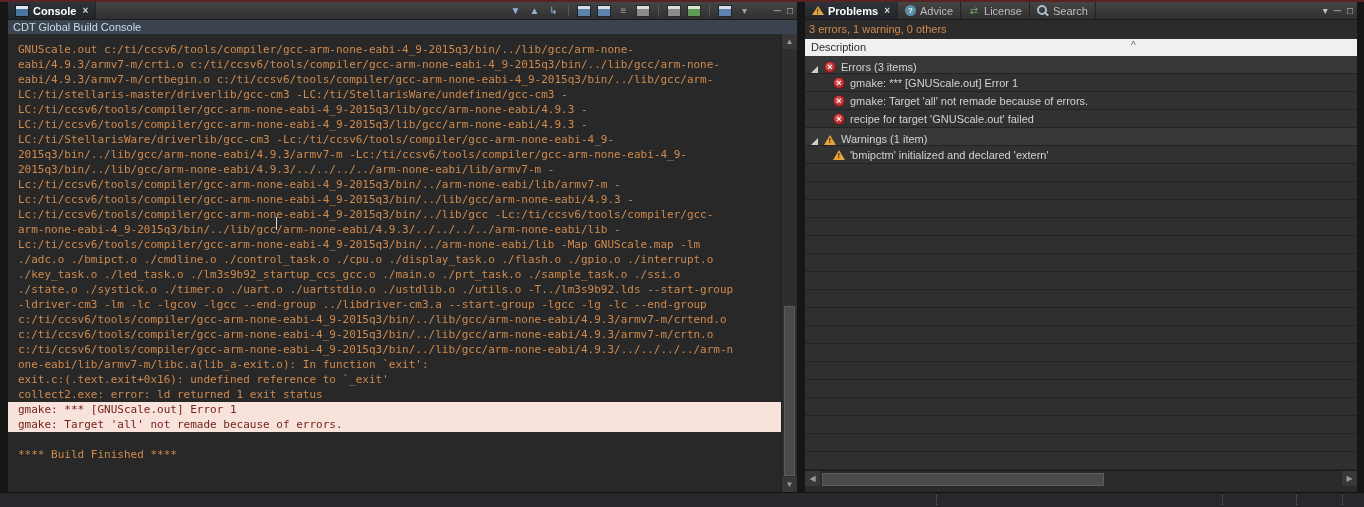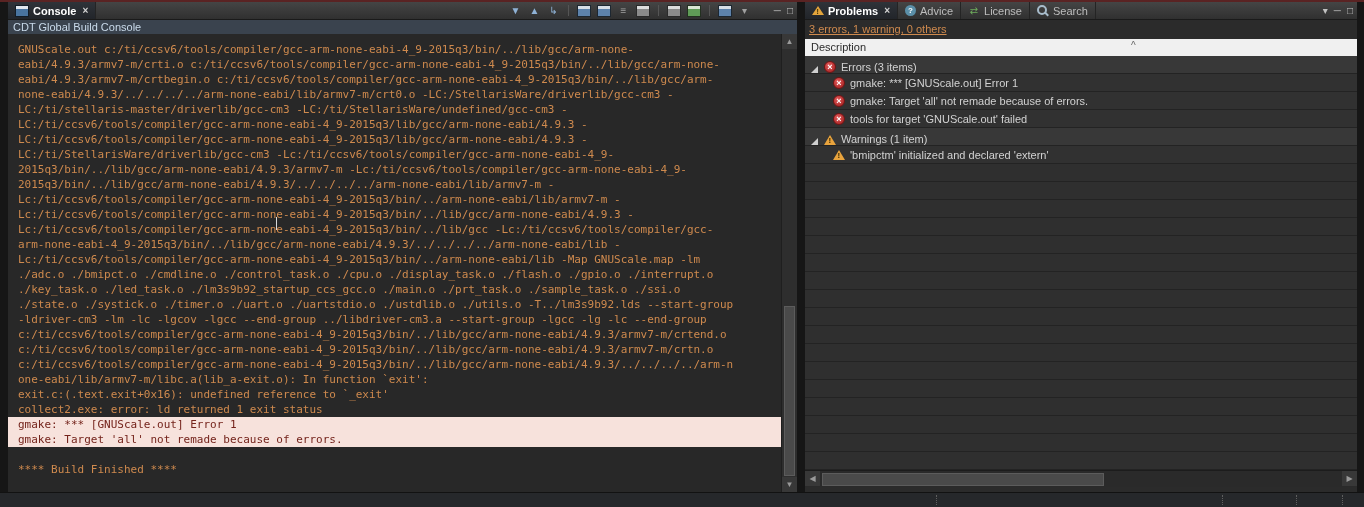--- a/index.html
+++ b/index.html
@@ -47,21 +47,21 @@
   .vscroll{position:absolute;right:0;top:32px;width:15px;bottom:0;background:#2e2e2e;
            border-left:1px solid #1f1f1f;}
   .vscroll .arr{position:absolute;left:0;width:15px;height:15px;color:#9a9a9a;font-size:8px;
                 text-align:center;line-height:15px;background:#383838;}
   .arr.up{top:0;}  .arr.up::after{content:'▲';}
   .arr.down{bottom:0;} .arr.down::after{content:'▼';}
   .vthumb{position:absolute;left:2px;right:2px;bottom:16px;height:168px;background:#4a4a4a;
           border:1px solid #5c5c5c;}
 
   
-  .summary{height:19px;line-height:19px;font-size:11px;color:#cf8a4e;padding-left:4px;background:#2b2b2b;text-decoration:underline;}
+  .summary{height:19px;line-height:19px;font-size:11px;color:#cf8a4e;padding-left:4px;background:#2b2b2b;}
   .desc-header{position:relative;height:17px;background:#f0f0f0;color:#2b2b2b;font-size:11px;
                line-height:17px;padding-left:6px;border-bottom:1px solid #bfbfbf;}
   .sort-caret{position:absolute;left:326px;top:-2px;color:#666;font-size:10px;}
   .sort-caret::after{content:'^';}
   .tree{position:absolute;left:0;top:54px;right:0;}
   .prow{height:17px;border-bottom:1px solid #232323;background:#313131;display:flex;
         align-items:center;font-size:11px;color:#d2d2d2;padding-left:6px;gap:5px;}
   .prow.group{background:#383838;align-items:flex-end;}
   .prow.empty{background:#2f2f2f;}
   .twisty{width:0;height:0;border-left:7px solid transparent;border-bottom:7px solid #cfcfcf;margin-right:1px;}
@@ -147,21 +147,20 @@
         <span class="mm">─</span>
         <span class="mm">□</span>
       </div>
   </div>
   <div class="console-subtitle">CDT Global Build Console</div>
   <div class="console-body">
     <div id="console-lines">
         <div class="cline">GNUScale.out c:/ti/ccsv6/tools/compiler/gcc-arm-none-eabi-4_9-2015q3/bin/../lib/gcc/arm-none-</div>
         <div class="cline">eabi/4.9.3/armv7-m/crti.o c:/ti/ccsv6/tools/compiler/gcc-arm-none-eabi-4_9-2015q3/bin/../lib/gcc/arm-none-</div>
         <div class="cline">eabi/4.9.3/armv7-m/crtbegin.o c:/ti/ccsv6/tools/compiler/gcc-arm-none-eabi-4_9-2015q3/bin/../lib/gcc/arm-</div>
-        <div class="cline">none-eabi/4.9.3/../../../../arm-none-eabi/lib/armv7-m/crt0.o -LC:/StellarisWare/driverlib/gcc-cm3 -</div>
         <div class="cline">LC:/ti/stellaris-master/driverlib/gcc-cm3 -LC:/ti/StellarisWare/undefined/gcc-cm3 -</div>
         <div class="cline">LC:/ti/ccsv6/tools/compiler/gcc-arm-none-eabi-4_9-2015q3/lib/gcc/arm-none-eabi/4.9.3 -</div>
         <div class="cline">LC:/ti/ccsv6/tools/compiler/gcc-arm-none-eabi-4_9-2015q3/lib/gcc/arm-none-eabi/4.9.3 -</div>
         <div class="cline">LC:/ti/StellarisWare/driverlib/gcc-cm3 -Lc:/ti/ccsv6/tools/compiler/gcc-arm-none-eabi-4_9-</div>
         <div class="cline">2015q3/bin/../lib/gcc/arm-none-eabi/4.9.3/armv7-m -Lc:/ti/ccsv6/tools/compiler/gcc-arm-none-eabi-4_9-</div>
         <div class="cline">2015q3/bin/../lib/gcc/arm-none-eabi/4.9.3/../../../../arm-none-eabi/lib/armv7-m -</div>
         <div class="cline">Lc:/ti/ccsv6/tools/compiler/gcc-arm-none-eabi-4_9-2015q3/bin/../arm-none-eabi/lib/armv7-m -</div>
         <div class="cline">Lc:/ti/ccsv6/tools/compiler/gcc-arm-none-eabi-4_9-2015q3/bin/../lib/gcc/arm-none-eabi/4.9.3 -</div>
         <div class="cline">Lc:/ti/ccsv6/tools/compiler/gcc-arm-none-eabi-4_9-2015q3/bin/../lib/gcc -Lc:/ti/ccsv6/tools/compiler/gcc-</div>
         <div class="cline">arm-none-eabi-4_9-2015q3/bin/../lib/gcc/arm-none-eabi/4.9.3/../../../../arm-none-eabi/lib -</div>
@@ -234,21 +233,21 @@
         <span class="plabel">gmake: *** [GNUScale.out] Error 1</span>
       </div>
       <div class="prow item">
         <span class="indent"></span>
         <span class="err-icon"></span>
         <span class="plabel">gmake: Target 'all' not remade because of errors.</span>
       </div>
       <div class="prow item">
         <span class="indent"></span>
         <span class="err-icon"></span>
-        <span class="plabel">tools for target 'GNUScale.out' failed</span>
+        <span class="plabel">recipe for target 'GNUScale.out' failed</span>
       </div>
       <div class="prow group">
         <span class="twisty"></span>
         <span class="warn-icon"></span>
         <span class="plabel">Warnings (1 item)</span>
       </div>
       <div class="prow item">
         <span class="indent"></span>
         <span class="warn-icon"></span>
         <span class="plabel">'bmipctm' initialized and declared 'extern'</span>

